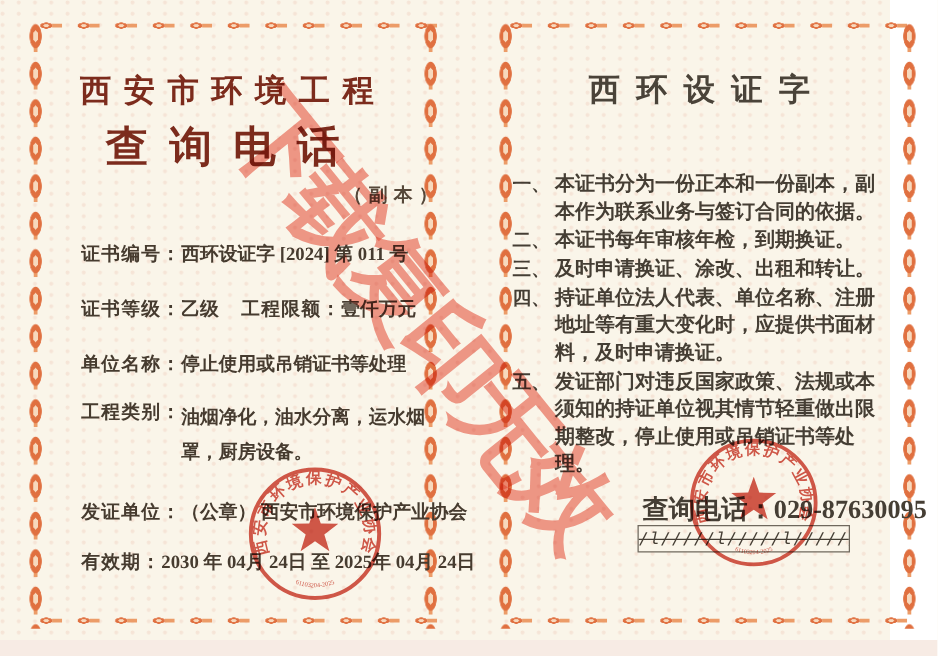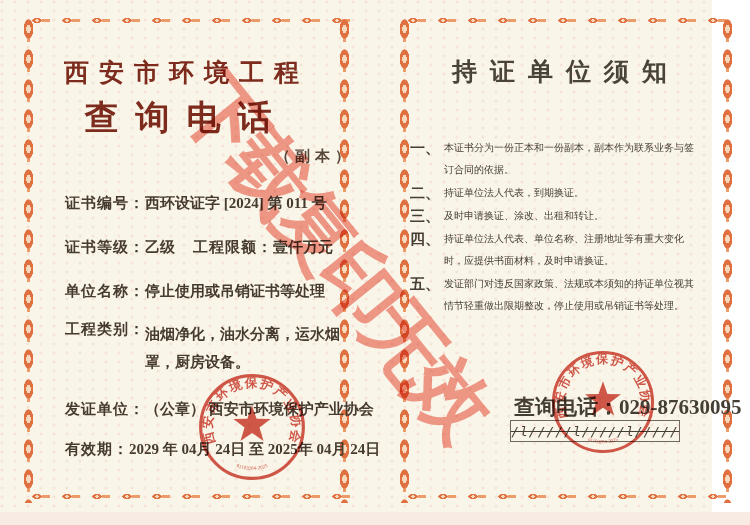--- a/index.html
+++ b/index.html
@@ -62,21 +62,21 @@
   .gap2{display:inline-block;width:18px;}
   .r0{top:184px;} .r1{top:228px;text-align:center;} .r2{top:272px;} .r3{top:310px;}
   .r4{top:390px;} .r5{top:430px;}
 
   
   .rp-title{position:absolute;left:0;right:0;top:45px;text-align:center;
     font-size:25px;font-weight:bold;letter-spacing:13px;color:#4a4339;white-space:nowrap;}
   .notices{position:absolute;left:16px;top:127px;width:305px;}
   .notice{display:flex;margin-bottom:1px;}
   .notice .num{flex:0 0 34px;font-size:15px;line-height:22px;font-weight:600;color:#453e34;}
-  .notice .txt{width:258px;font-size:10px;line-height:22px;font-weight:400;color:#453e34;}
+  .notice .txt{width:258px;font-size:16px;line-height:22px;font-weight:700;color:#453e34;}
   .phone-row{position:absolute;left:120px;top:383px;font-size:21px;font-weight:600;color:#453e34;white-space:nowrap;}
   .crossed-box{position:absolute;left:116px;top:410px;width:168px;height:20px;
     border:1px solid #6f685d;overflow:hidden;display:flex;align-items:center;justify-content:center;}
   .crossed-box span{font-family:"DejaVu Sans Mono",monospace;font-size:13px;letter-spacing:1px;
     color:#453e34;font-style:italic;text-decoration:line-through;white-space:nowrap;}
 
   
   .watermark{
     position:absolute;left:110px;top:200px;width:450px;height:110px;line-height:110px;
     text-align:center;white-space:nowrap;
@@ -122,40 +122,40 @@
     <div class="lrow lrow-flex r3">
       <span class="lbl">工程类别：</span>
         <span class="wrapval">油烟净化，油水分离，运水烟罩，厨房设备。</span>
     </div>
 
     <div class="lrow r4">
       <span class="lbl">发证单位：</span><span>（公章） 西安市环境保护产业协会</span>
     </div>
 
     <div class="lrow r5">
-      <span class="lbl">有效期：</span><span>2029 年 04月 24日 至 2025年 04月 24日</span>
+      <span class="lbl">有效期：</span><span>2030 年 04月 24日 至 2025年 04月 24日</span>
     </div>
   </div>
 
   <div class="frame frame-right">
     <div class="orn orn-h orn-top"></div>
     <div class="orn orn-h orn-bottom"></div>
     <div class="orn orn-v orn-left"></div>
     <div class="orn orn-v orn-right"></div>
 
-    <div class="rp-title">持证单位须知</div>
+    <div class="rp-title">西环设证字</div>
 
     <div class="notices">
       <div class="notice">
         <span class="num">一、</span>
         <span class="txt">本证书分为一份正本和一份副本，副本作为联系业务与签订合同的依据。</span>
       </div>
       <div class="notice">
         <span class="num">二、</span>
-        <span class="txt">持证单位法人代表，到期换证。</span>
+        <span class="txt">本证书每年审核年检，到期换证。</span>
       </div>
       <div class="notice">
         <span class="num">三、</span>
         <span class="txt">及时申请换证、涂改、出租和转让。</span>
       </div>
       <div class="notice">
         <span class="num">四、</span>
         <span class="txt">持证单位法人代表、单位名称、注册地址等有重大变化时，应提供书面材料，及时申请换证。</span>
       </div>
       <div class="notice">

